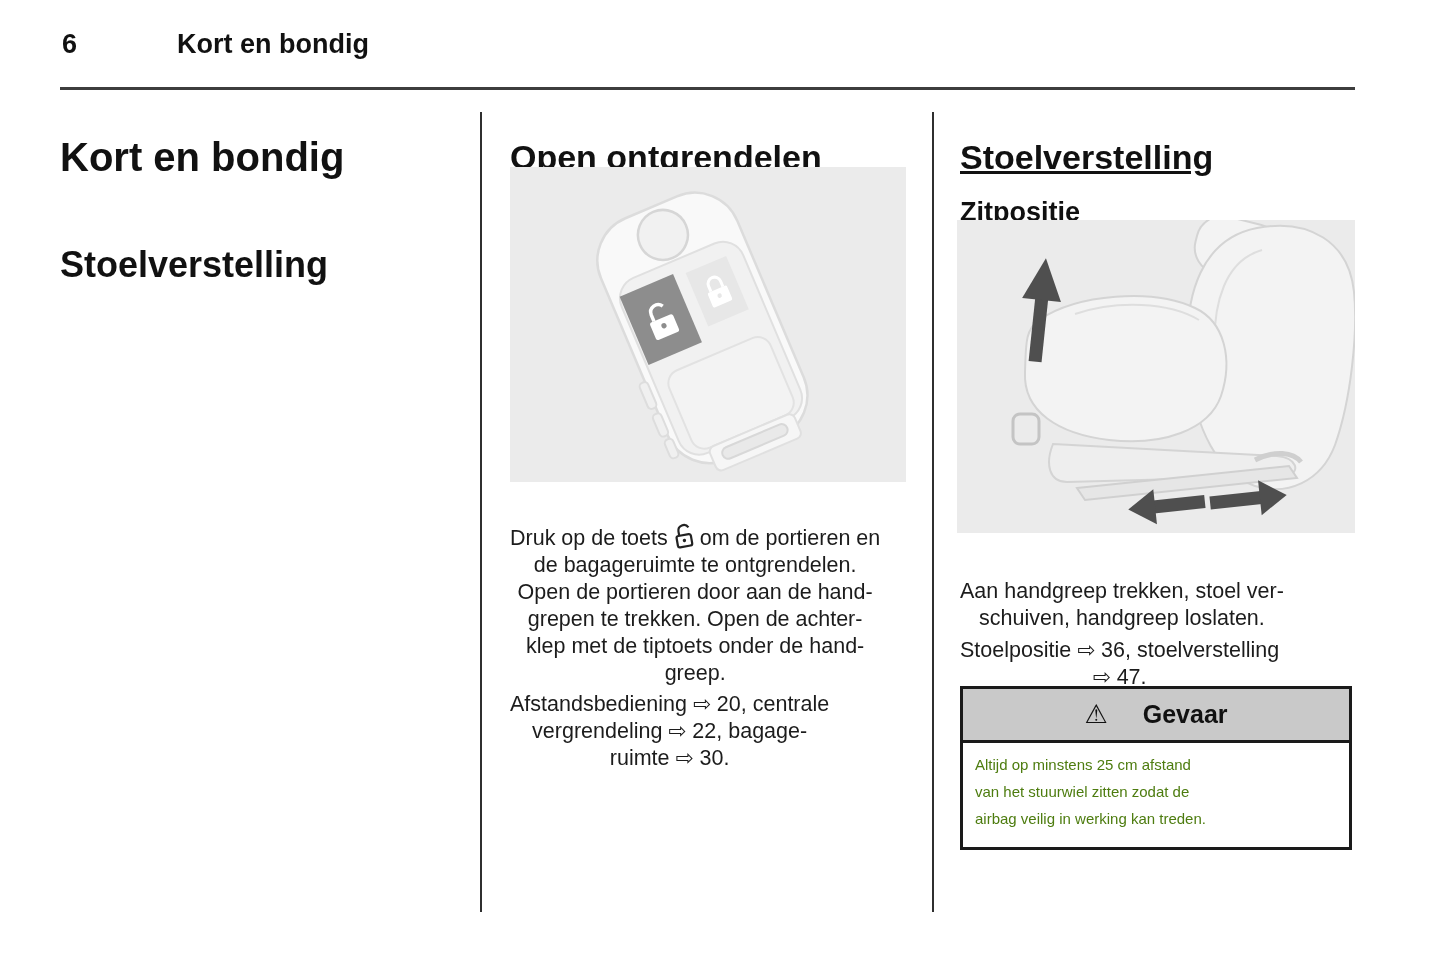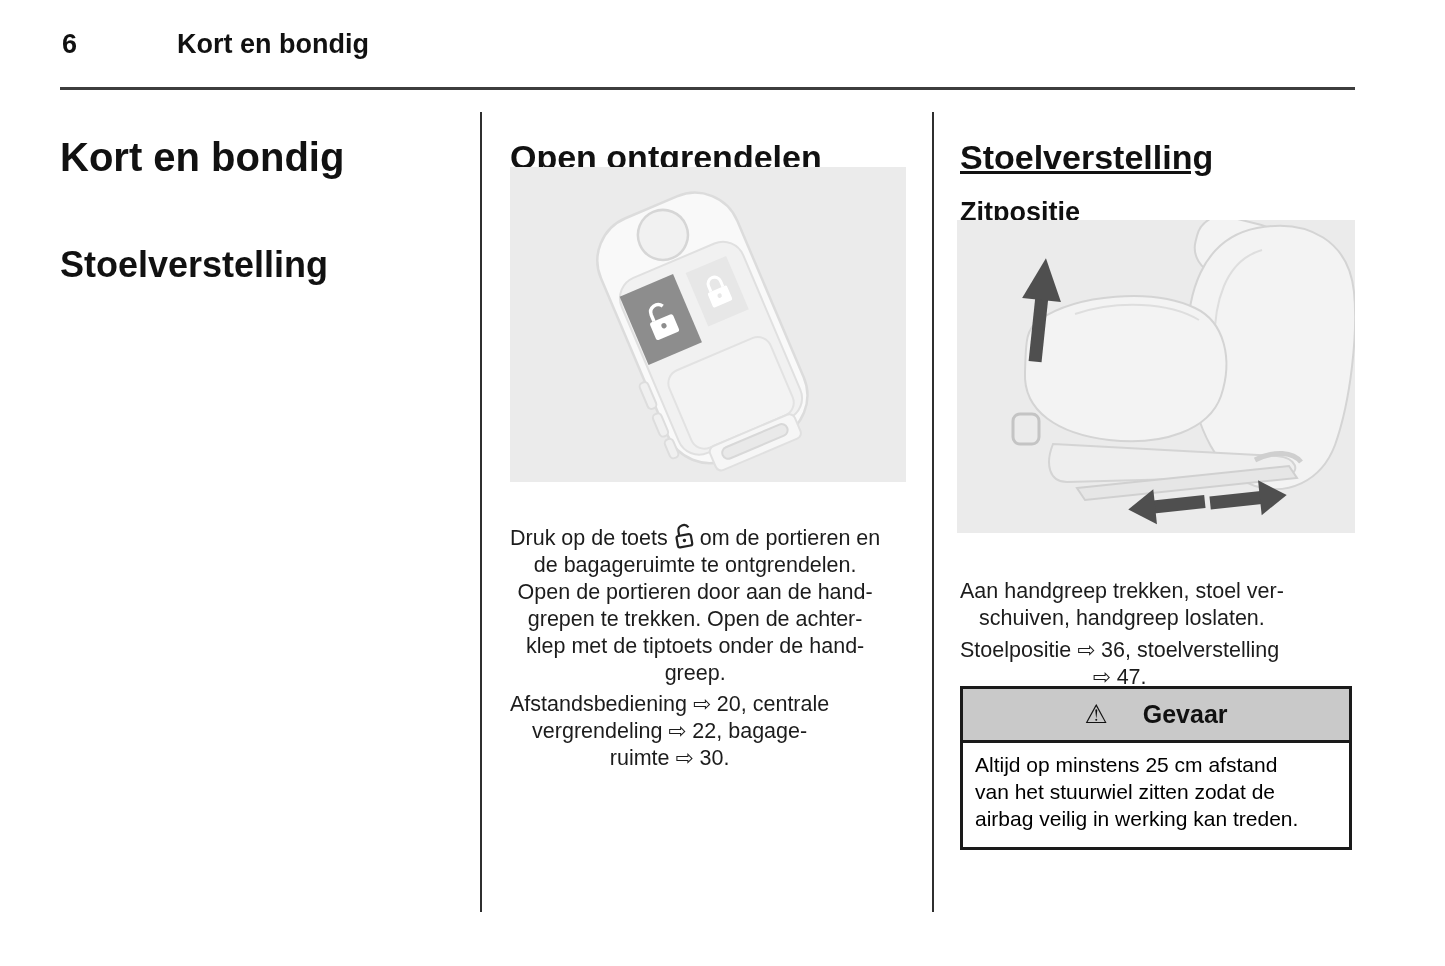--- a/index.html
+++ b/index.html
@@ -36,21 +36,21 @@
   .midp2{left:510px;top:669px;}
   .rp1{left:960px;top:556px;}
   .rp2{left:960px;top:615px;}
   .inline-icon{display:inline-block;vertical-align:-5px;margin:0 5px;}
   
   .warnbox{left:960px;top:686px;width:392px;height:164px;border:3px solid #1a1a1a;box-sizing:border-box;background:#ffffff;}
   .warnhead{height:51px;border-bottom:3px solid #1a1a1a;background:#c9c9c9;
     display:flex;align-items:center;justify-content:center;}
   .warntitle{font-size:25px;font-weight:bold;color:#111;margin-left:28px;}
   .warnicon{font-family:"DejaVu Sans",sans-serif;font-size:26px;font-weight:bold;margin-right:7px;position:relative;top:-1px;color:#111;}
-  .warnbody{padding:8px 12px 0 12px;font-size:21px;line-height:27px;white-space:pre;color:#000000;}
+  .warnbody{padding:8px 12px 0 12px;font-size:15px;line-height:27px;white-space:pre;color:#4d7c0f;}
 </style>
 </head>
 <body>
 
 <div class="page">
 
   <div class="abs pagenum b">6</div>
   <div class="abs chapterhead b">Kort en bondig</div>
   <div class="abs rule"></div>
 

